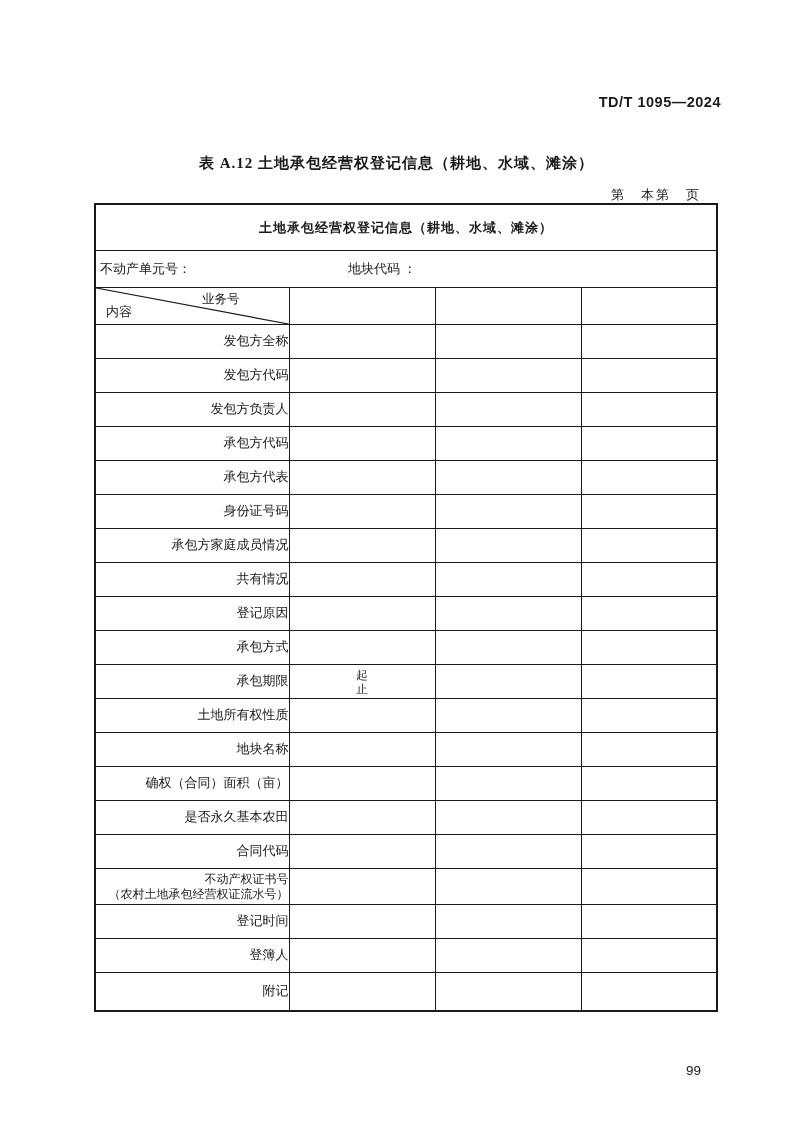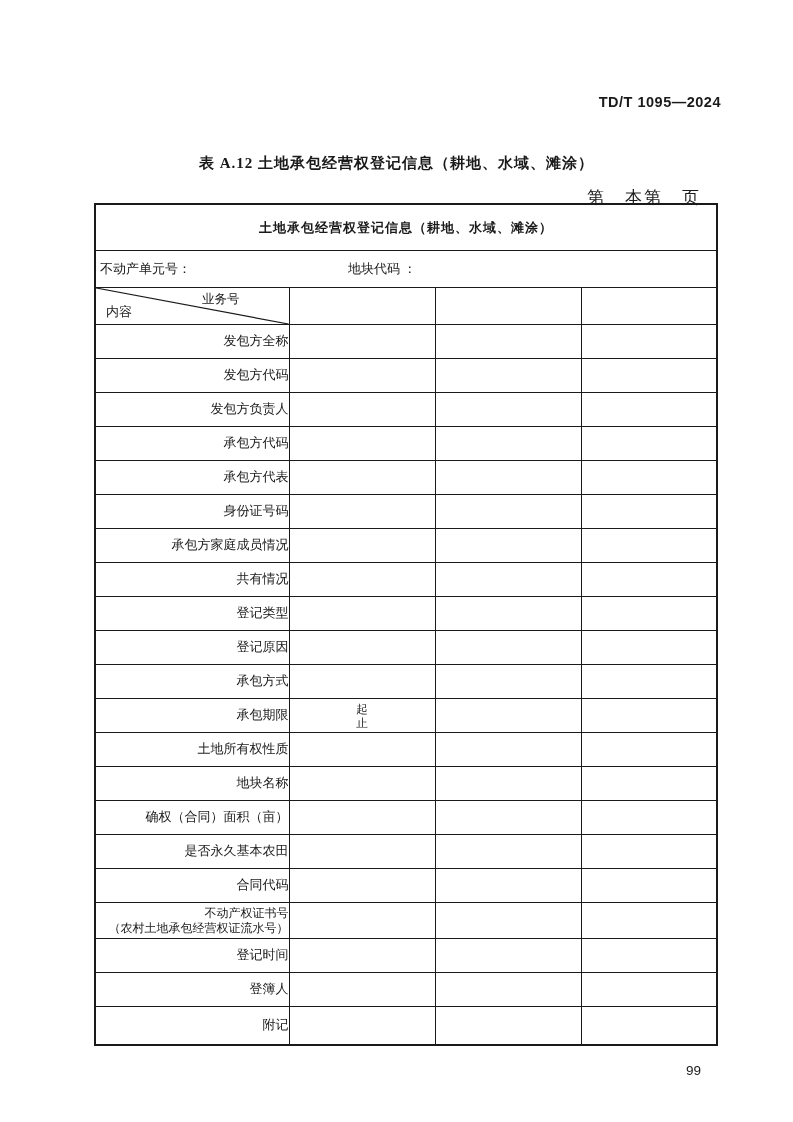--- a/index.html
+++ b/index.html
@@ -16,21 +16,21 @@
     position:absolute;top:94px;right:72px;
     font-family:"Liberation Sans","DejaVu Sans",sans-serif;
     font-size:14.5px;font-weight:600;letter-spacing:0.5px;
   }
   .caption{
     position:absolute;top:154px;left:0;width:100%;
     text-align:center;font-size:15px;font-weight:bold;letter-spacing:1px;
   }
   .sheet-note{
     position:absolute;top:186px;right:92px;
-    font-size:17px;letter-spacing:2px;
+    font-size:13px;letter-spacing:2px;
   }
   table.reg-table{
     position:absolute;left:94px;top:203px;
     width:622px;
     table-layout:fixed;
     border-collapse:collapse;
     border:2px solid #1a1a1a;
   }
   table.reg-table td{
     border:1px solid #1a1a1a;
@@ -151,26 +151,20 @@
           <td></td>
           <td></td>
         </tr>
         <tr class="data-row">
           <td class="label">共有情况</td>
           <td></td>
           <td></td>
           <td></td>
         </tr>
         <tr class="data-row">
-          <td class="label">登记类型</td>
-          <td></td>
-          <td></td>
-          <td></td>
-        </tr>
-        <tr class="data-row">
           <td class="label">登记原因</td>
           <td></td>
           <td></td>
           <td></td>
         </tr>
         <tr class="data-row">
           <td class="label">承包方式</td>
           <td></td>
           <td></td>
           <td></td>

